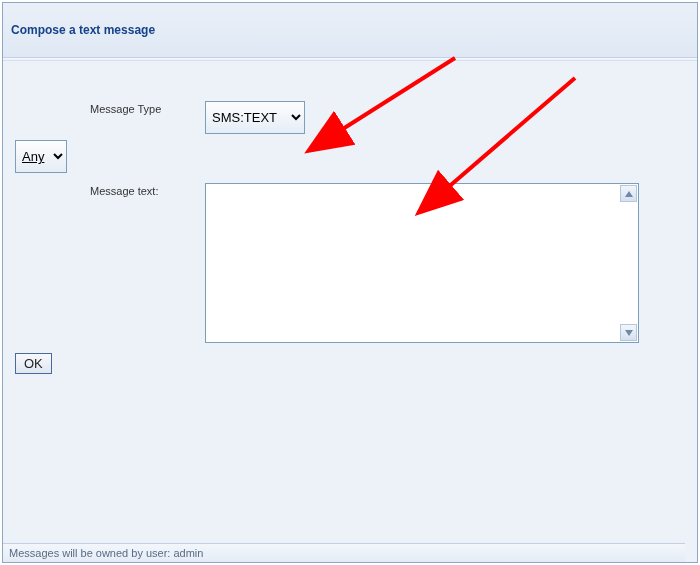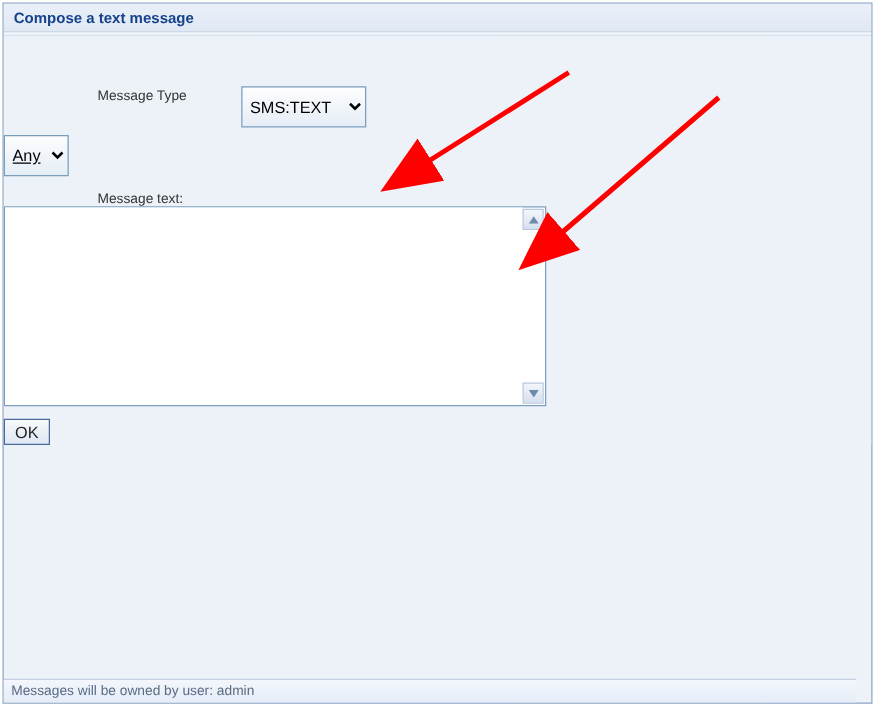--- a/index.html
+++ b/index.html
@@ -20,31 +20,32 @@
     height: 561px;
     margin: 2px;
     background: #edf2f8;
     position: relative;
   }
   .panel-header {
     background: linear-gradient(to bottom, #eaf0f8 0%, #dfe8f4 100%);
     color: #15428b;
     font-weight: bold;
     font-size: 12px;
-    padding: 4px 8px;
+    padding: 20px 8px;
     border-bottom: 1px solid #c3d0e2;
   }
   .panel-header-stripe {
     height: 3px;
     background: linear-gradient(to bottom, #f8fafd 0%, #e8eff8 100%);
     border-bottom: 1px solid #d6e0ee;
   }
   .form-area {
     padding: 40px 0 0 0;
     background: #edf2f8;
+    margin-left: 12px;
   }
   .form-row {
     display: flex;
     align-items: flex-start;
     margin-bottom: 6px;
   }
   .form-label {
     width: 190px;
     padding-left: 75px;
     padding-top: 2px;
@@ -156,21 +157,21 @@
 
     <div class="form-row">
       <div class="form-field">
         <select class="styled select-provider">
           <option>Any</option>
         </select>
       </div>
     </div>
 
 
-    <div class="form-row" style="margin-top:10px;flex-direction:column;">
+    <div class="form-row" style="margin-top:10px;">
       <div class="form-label">Message text:</div>
       <div class="form-field">
         <div class="textarea-wrap">
           <textarea class="msg-textarea" value="" style=""></textarea>
           <div class="faux-scroll-up">
             <svg width="8" height="6">
                 <path d="M4 0 L8 6 L0 6 Z" fill="#6f89ab"></path>
               </svg>
           </div>
           <div class="faux-scroll-down">

